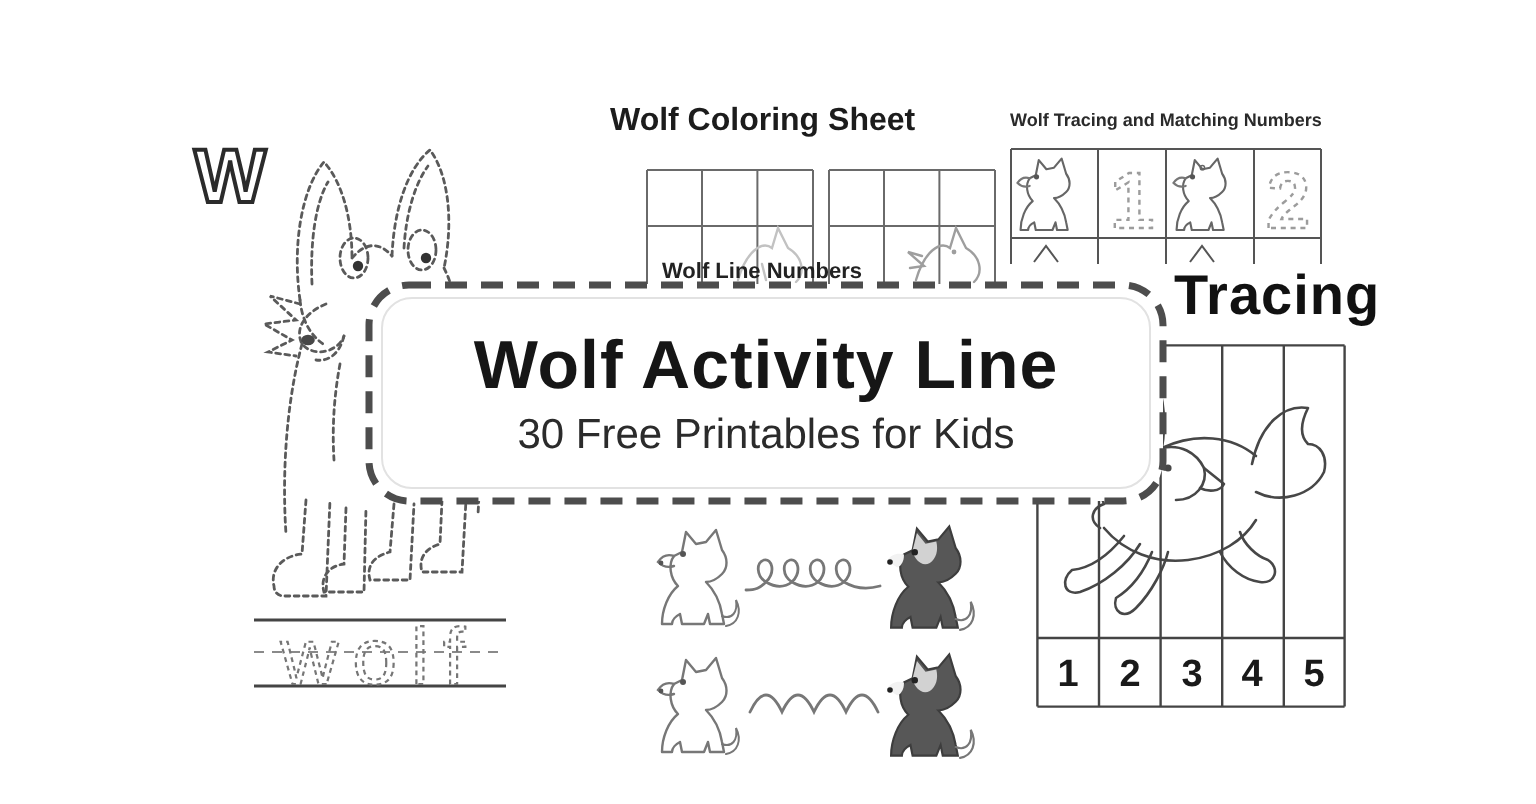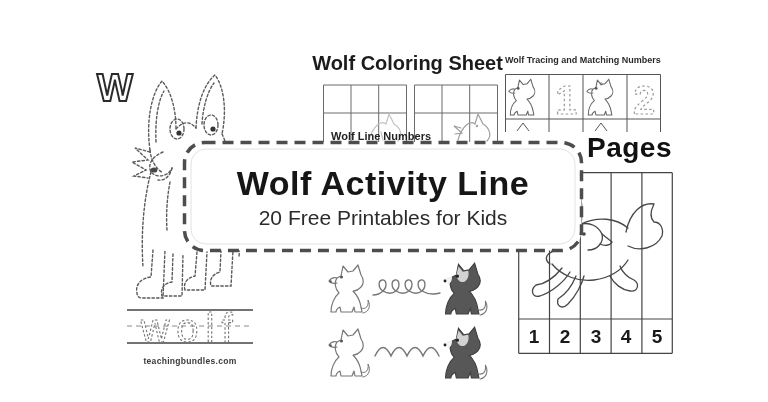--- a/index.html
+++ b/index.html
@@ -71,25 +71,24 @@
       </g>
     </svg>
 
     <svg class="abs" style="left:45px;top:250px;" width="130" height="46" viewBox="0 0 130 46">
       <line x1="2" y1="5" x2="128" y2="5" stroke="#444" stroke-width="1.6"></line>
       <line x1="2" y1="21" x2="128" y2="21" stroke="#8a8a8a" stroke-width="1" stroke-dasharray="5 4"></line>
       <line x1="2" y1="38" x2="128" y2="38" stroke="#444" stroke-width="1.6"></line>
       <text x="65" y="37" text-anchor="middle" font-size="40" letter-spacing="7" fill="none" stroke="#767676" stroke-width="1.1" stroke-dasharray="2.4 2">wolf</text>
     </svg>
 
-    <div class="site" style="left:45px;top:301px;width:130px;">teachingbundles.com</div>
   </div>
 
   <div class="sheet" id="sheet-coloring" style="left:305px;top:45px;width:205px;height:100px;">
-    <div class="sheet-title" style="left:0;top:7px;width:205px;text-align:center;font-size:20px;">Wolf Coloring Sheet</div>
+    <div class="sheet-title" style="left:0;top:7px;width:205px;font-size:16px;">Wolf Coloring Sheet</div>
 
     <svg class="abs" style="left:18px;top:39px;" width="84" height="58" viewBox="0 0 84 58">
       <line class="gridline" x1="0.5" y1="1" x2="0.5" y2="58"></line>
       <line class="gridline" x1="28" y1="1" x2="28" y2="58"></line>
       <line class="gridline" x1="55.7" y1="1" x2="55.7" y2="58"></line>
       <line class="gridline" x1="83.5" y1="1" x2="83.5" y2="58"></line>
       <line class="gridline" x1="0.5" y1="1" x2="83.5" y2="1"></line>
       <line class="gridline" x1="0.5" y1="29" x2="83.5" y2="29"></line>
       <g>
         <path class="faint" d="M46,56 C50,42 58,36 63,40 L66,30 L71,40 C78,44 80,52 75,57"></path>
@@ -179,21 +178,21 @@
       </g>
       <text class="dotted-num" x="139" y="40" text-anchor="middle">2</text>
       <g>
         <path class="tableline" fill="none" d="M12,57 L18,49 L24,57"></path>
         <path class="tableline" fill="none" d="M90,57 L96,49 L102,57"></path>
       </g>
     </svg>
   </div>
 
   <div class="sheet" id="sheet-puzzle" style="left:508px;top:128px;width:200px;height:255px;">
-    <div class="sheet-title" style="left:79px;top:4px;font-size:28px;font-weight:800;color:#111;letter-spacing:.5px;">Pages</div>
+    <div class="sheet-title" style="left:79px;top:4px;font-size:28px;font-weight:800;color:#111;letter-spacing:.5px;">Tracing</div>
 
     <svg class="abs" style="left:10px;top:44px;" width="155" height="183" viewBox="0 0 155 183">
       <g>
         <path class="wolfline" d="M44,60 C38,42 40,28 46,22 C50,30 52,44 51,56"></path>
         <path class="wolfline" d="M47,54 C45,42 46,32 49,27"></path>
         <path class="wolfline" d="M54,52 C52,36 55,24 60,18 C64,26 65,40 63,52"></path>
         <path class="wolfline" d="M44,60 C34,64 30,72 34,80 C28,82 26,88 32,92"></path>
         <path class="wolfline" d="M63,52 C72,50 80,54 84,62 C86,70 80,78 70,78"></path>
         <circle cx="66" cy="62" r="1.8" fill="#474747"></circle>
         <path class="wolfline" d="M84,62 L94,70 C92,74 86,74 82,72"></path>
@@ -225,17 +224,17 @@
     </svg>
   </div>
 
   <div id="banner">
     <svg width="402" height="113" viewBox="0 0 402 113" class="abs" style="left:0;top:0;">
       <rect x="2.5" y="2.5" width="397" height="108" rx="20" fill="#ffffff" stroke="#4d4d4d" stroke-width="3.5" stroke-dasharray="11 7"></rect>
       <rect x="9" y="9" width="384" height="95" rx="15" fill="none" stroke="#e2e2e2" stroke-width="1"></rect>
     </svg>
     <div class="banner-text">
       <div class="banner-title">Wolf Activity Line</div>
-      <div class="banner-subtitle">20 Free Printables for Kids</div>
+      <div class="banner-subtitle">30 Free Printables for Kids</div>
     </div>
   </div>
 
 </div>
 
 </body></html>

